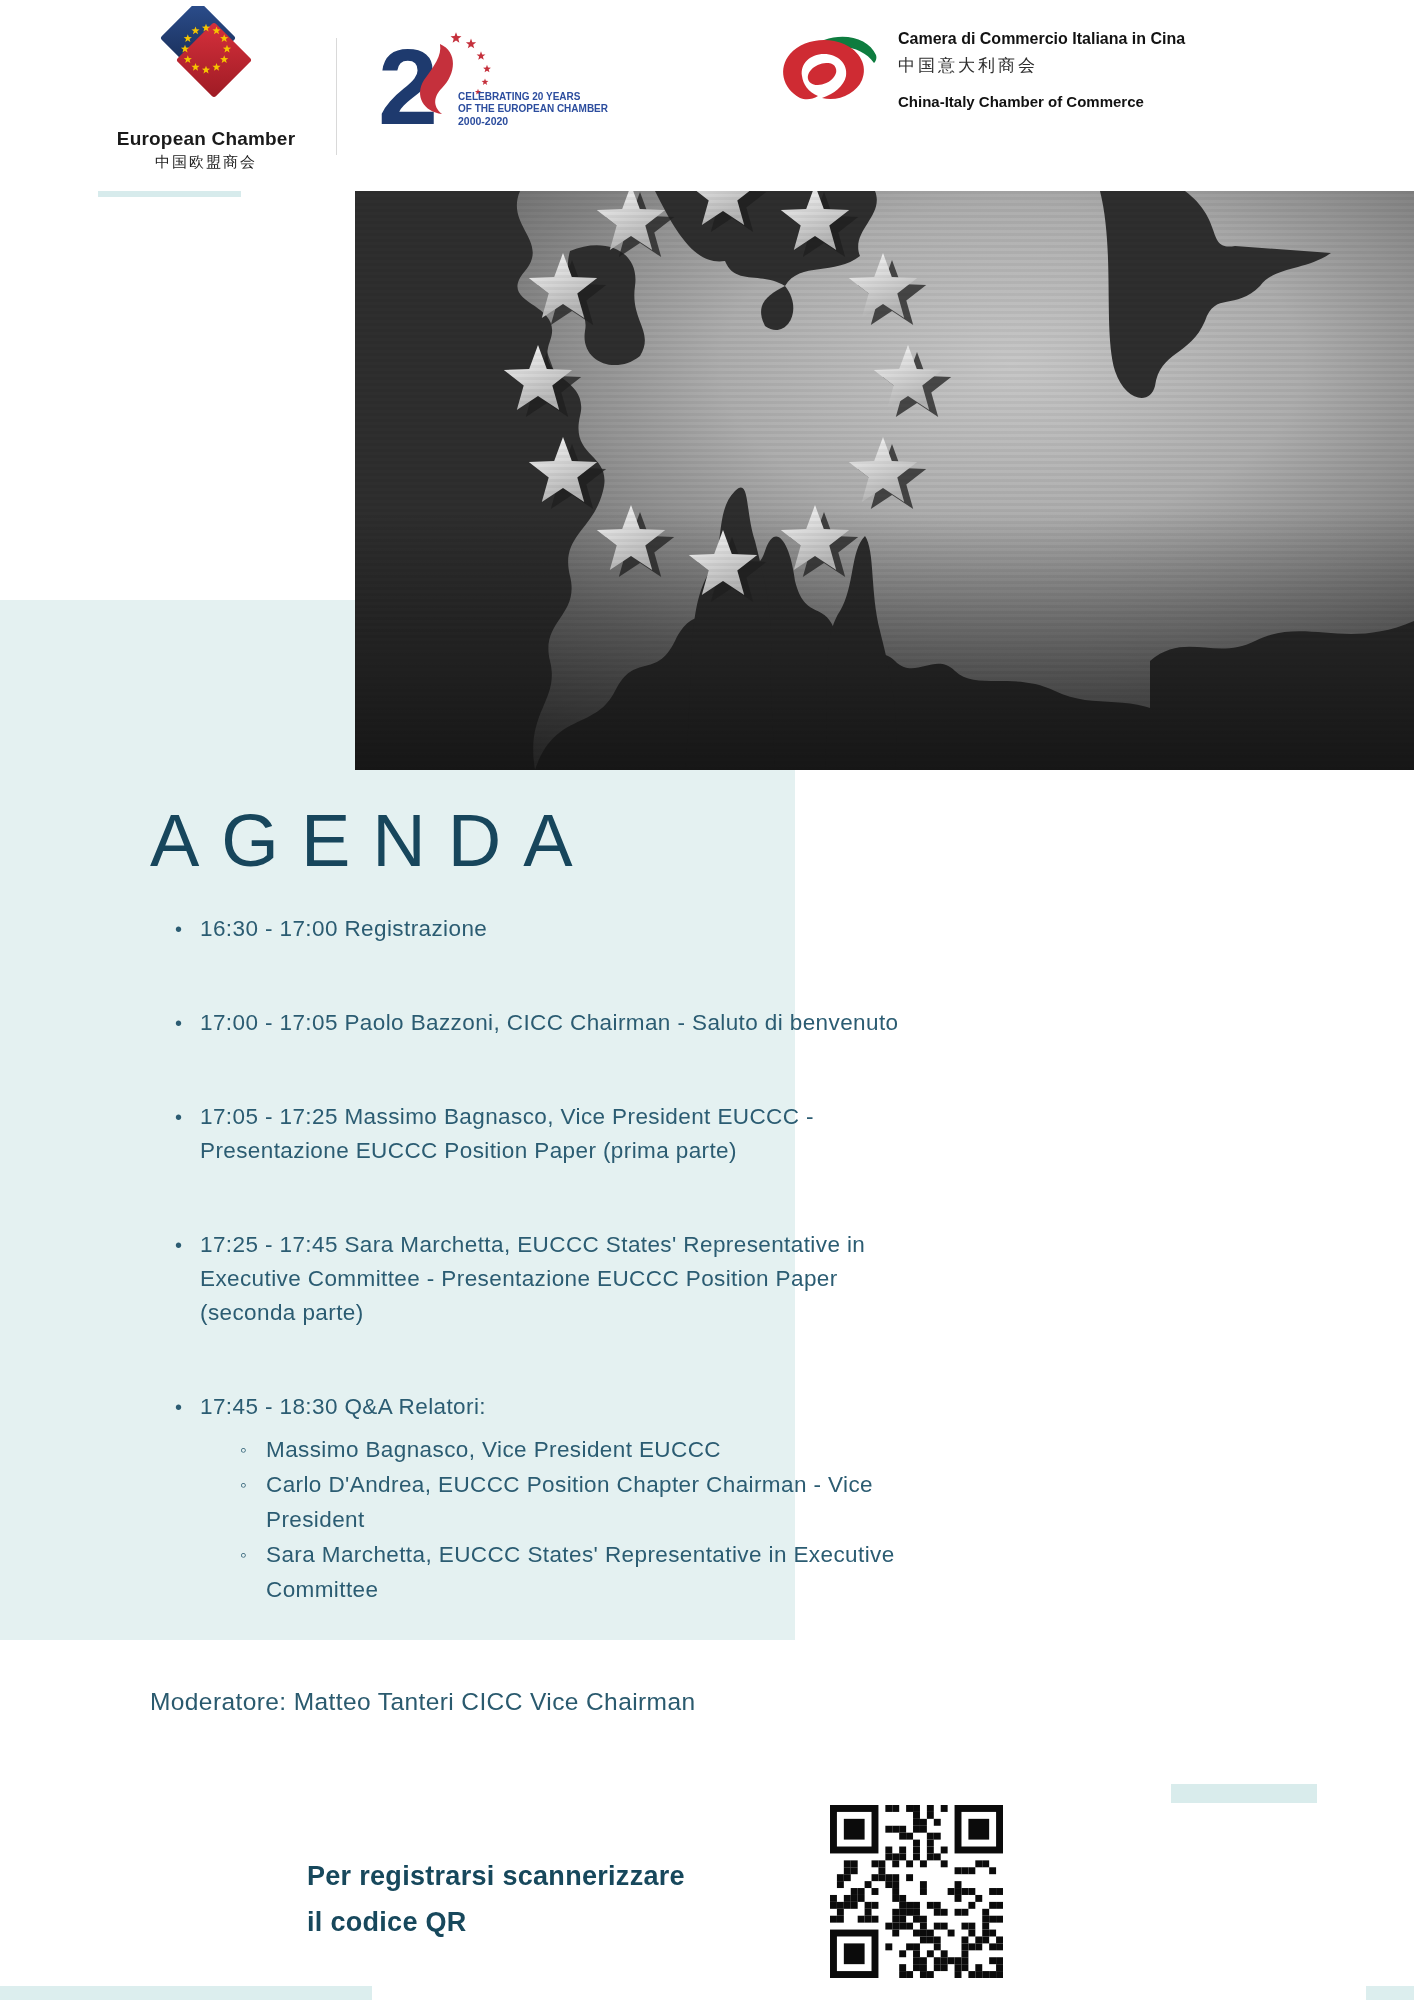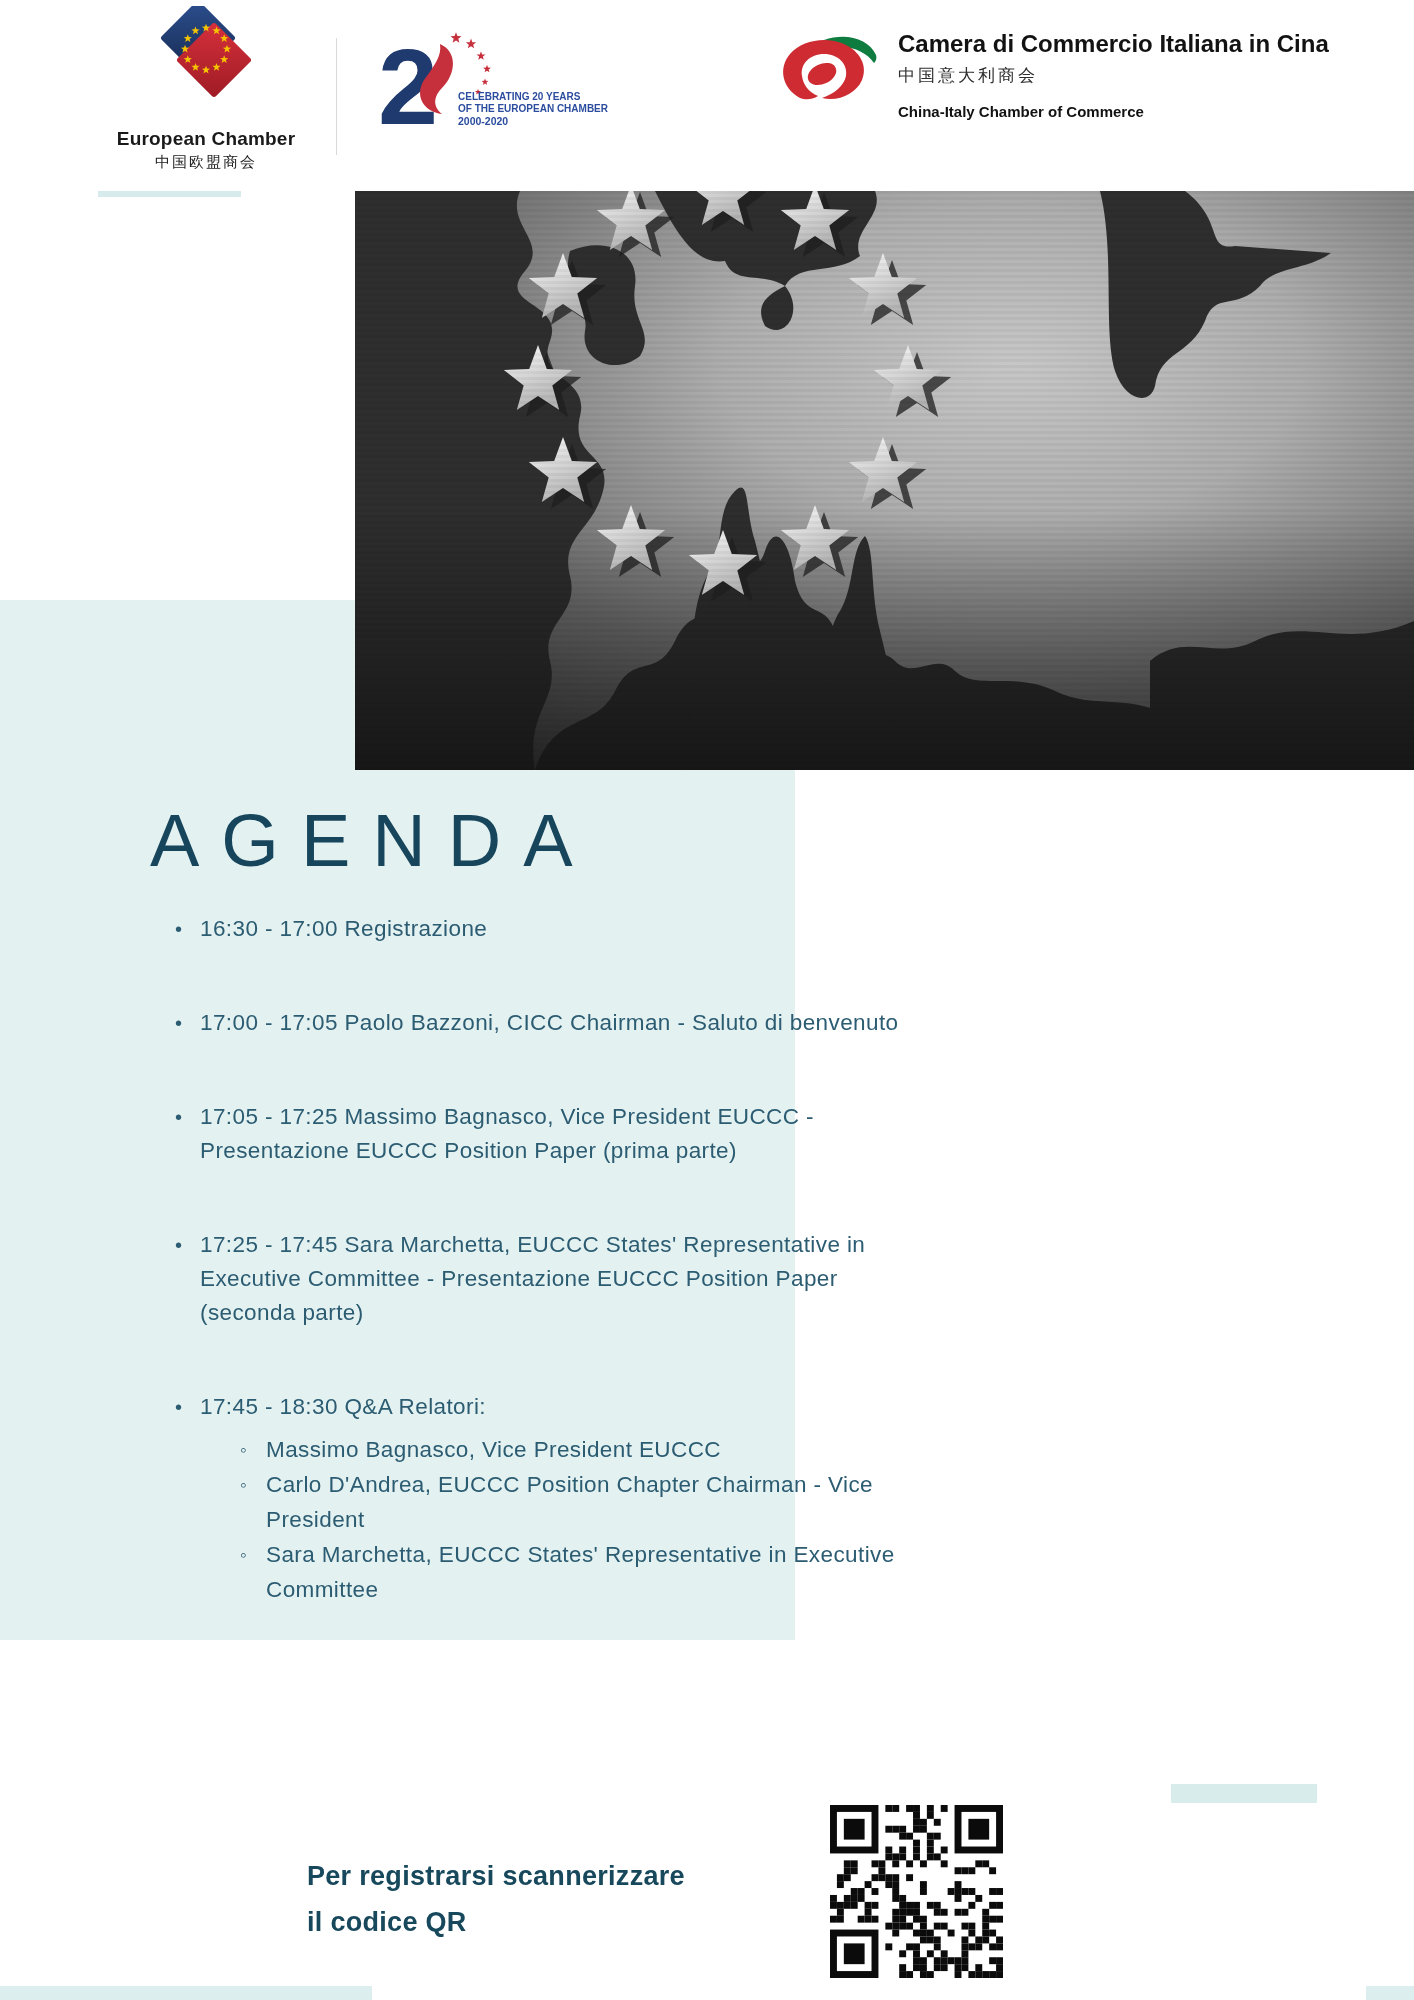--- a/index.html
+++ b/index.html
@@ -15,21 +15,21 @@
 
   
   .logo-euccc{position:absolute;left:116px;top:6px;width:180px;text-align:center;}
   .logo-euccc .name{font-size:19px;font-weight:bold;color:#1a1a1a;margin-top:18px;letter-spacing:.2px;}
   .logo-euccc .name-cn{font-size:15px;color:#222;margin-top:3px;letter-spacing:2px;}
   .logo-divider{position:absolute;left:336px;top:38px;width:1px;height:117px;background:#d9d9d9;}
   .logo-20y{position:absolute;left:376px;top:28px;}
   .logo-cicc{position:absolute;left:770px;top:30px;width:540px;}
   .cicc-mark{position:absolute;left:0;top:4px;}
   .cicc-text{position:absolute;left:128px;top:0;white-space:nowrap;}
-  .cicc-l1{font-size:24px;font-weight:600;color:#121212;}
+  .cicc-l1{font-size:16px;font-weight:600;color:#121212;}
   .cicc-l2{font-size:17px;color:#2e2e2e;margin-top:6px;letter-spacing:3px;}
   .cicc-l3{font-size:15px;font-weight:bold;color:#121212;margin-top:16px;}
 
   
   .map-banner{position:absolute;left:355px;top:191px;width:1059px;height:579px;}
 
   
   .agenda-title{position:absolute;left:150px;top:798px;font-size:74px;font-weight:200;
                 letter-spacing:22px;color:#17465c;font-family:"Liberation Sans",sans-serif;}
   .agenda-list{position:absolute;left:175px;top:912px;width:860px;color:#2b5c72;
@@ -240,20 +240,21 @@
 Executive Committee - Presentazione EUCCC Position Paper
 (seconda parte)</div>
       </div>
       <div class="ag-item">
         <span class="bullet">•</span>
         <div class="ag-text">17:45 - 18:30 Q&amp;A Relatori:<div class="sub-list"><div class="sub-item"><span class="sub-bullet">◦</span><div class="ag-text">Massimo Bagnasco, Vice President EUCCC</div></div><div class="sub-item"><span class="sub-bullet">◦</span><div class="ag-text">Carlo D'Andrea, EUCCC Position Chapter Chairman - Vice
 President</div></div><div class="sub-item"><span class="sub-bullet">◦</span><div class="ag-text">Sara Marchetta, EUCCC States' Representative in Executive
 Committee</div></div></div></div>
       </div>
     </div>
+  <div class="moderator-line">Moderatore: Matteo Tanteri CICC Vice Chairman</div>
 
   <div class="cta">
     <div>Per registrarsi scannerizzare</div>
     <div>il codice QR</div>
   </div>
   <div class="qr"><svg width="173" height="173" viewBox="0 0 173 173">
         <rect x="55.36" y="0.00" width="6.92" height="6.92" fill="#0b0b0b"></rect>
         <rect x="62.28" y="0.00" width="6.92" height="6.92" fill="#0b0b0b"></rect>
         <rect x="76.12" y="0.00" width="6.92" height="6.92" fill="#0b0b0b"></rect>
         <rect x="83.04" y="0.00" width="6.92" height="6.92" fill="#0b0b0b"></rect>

